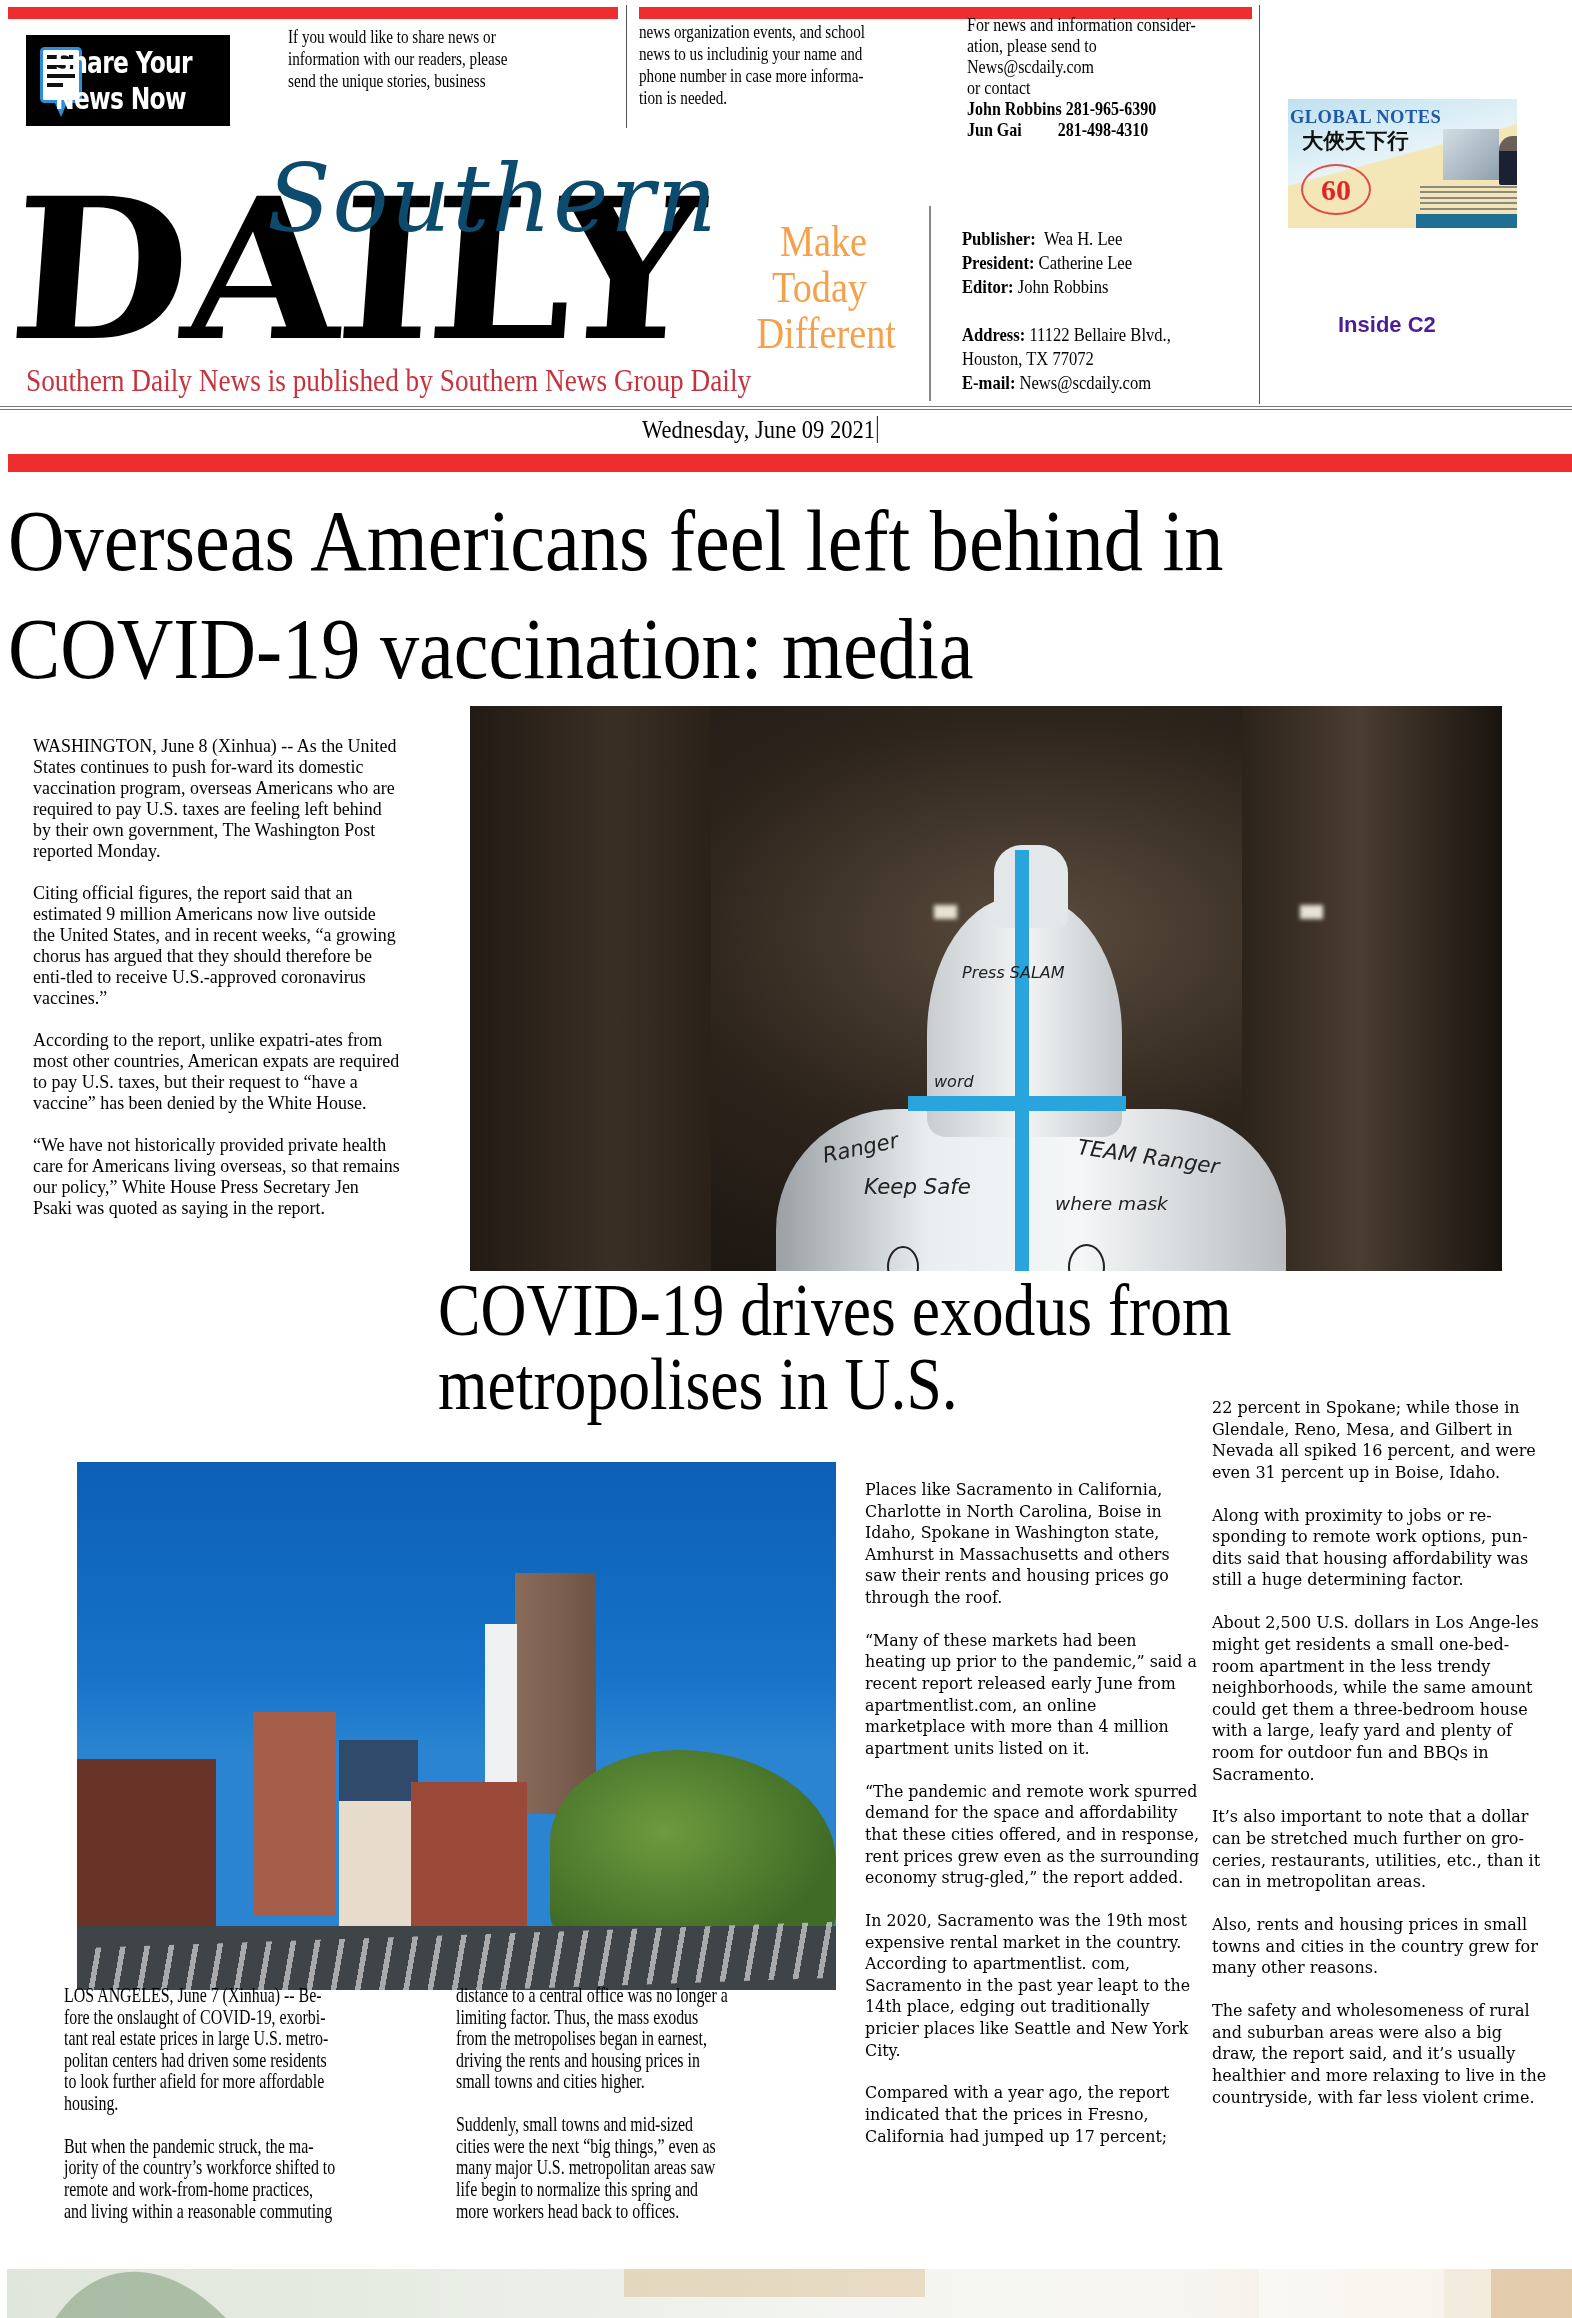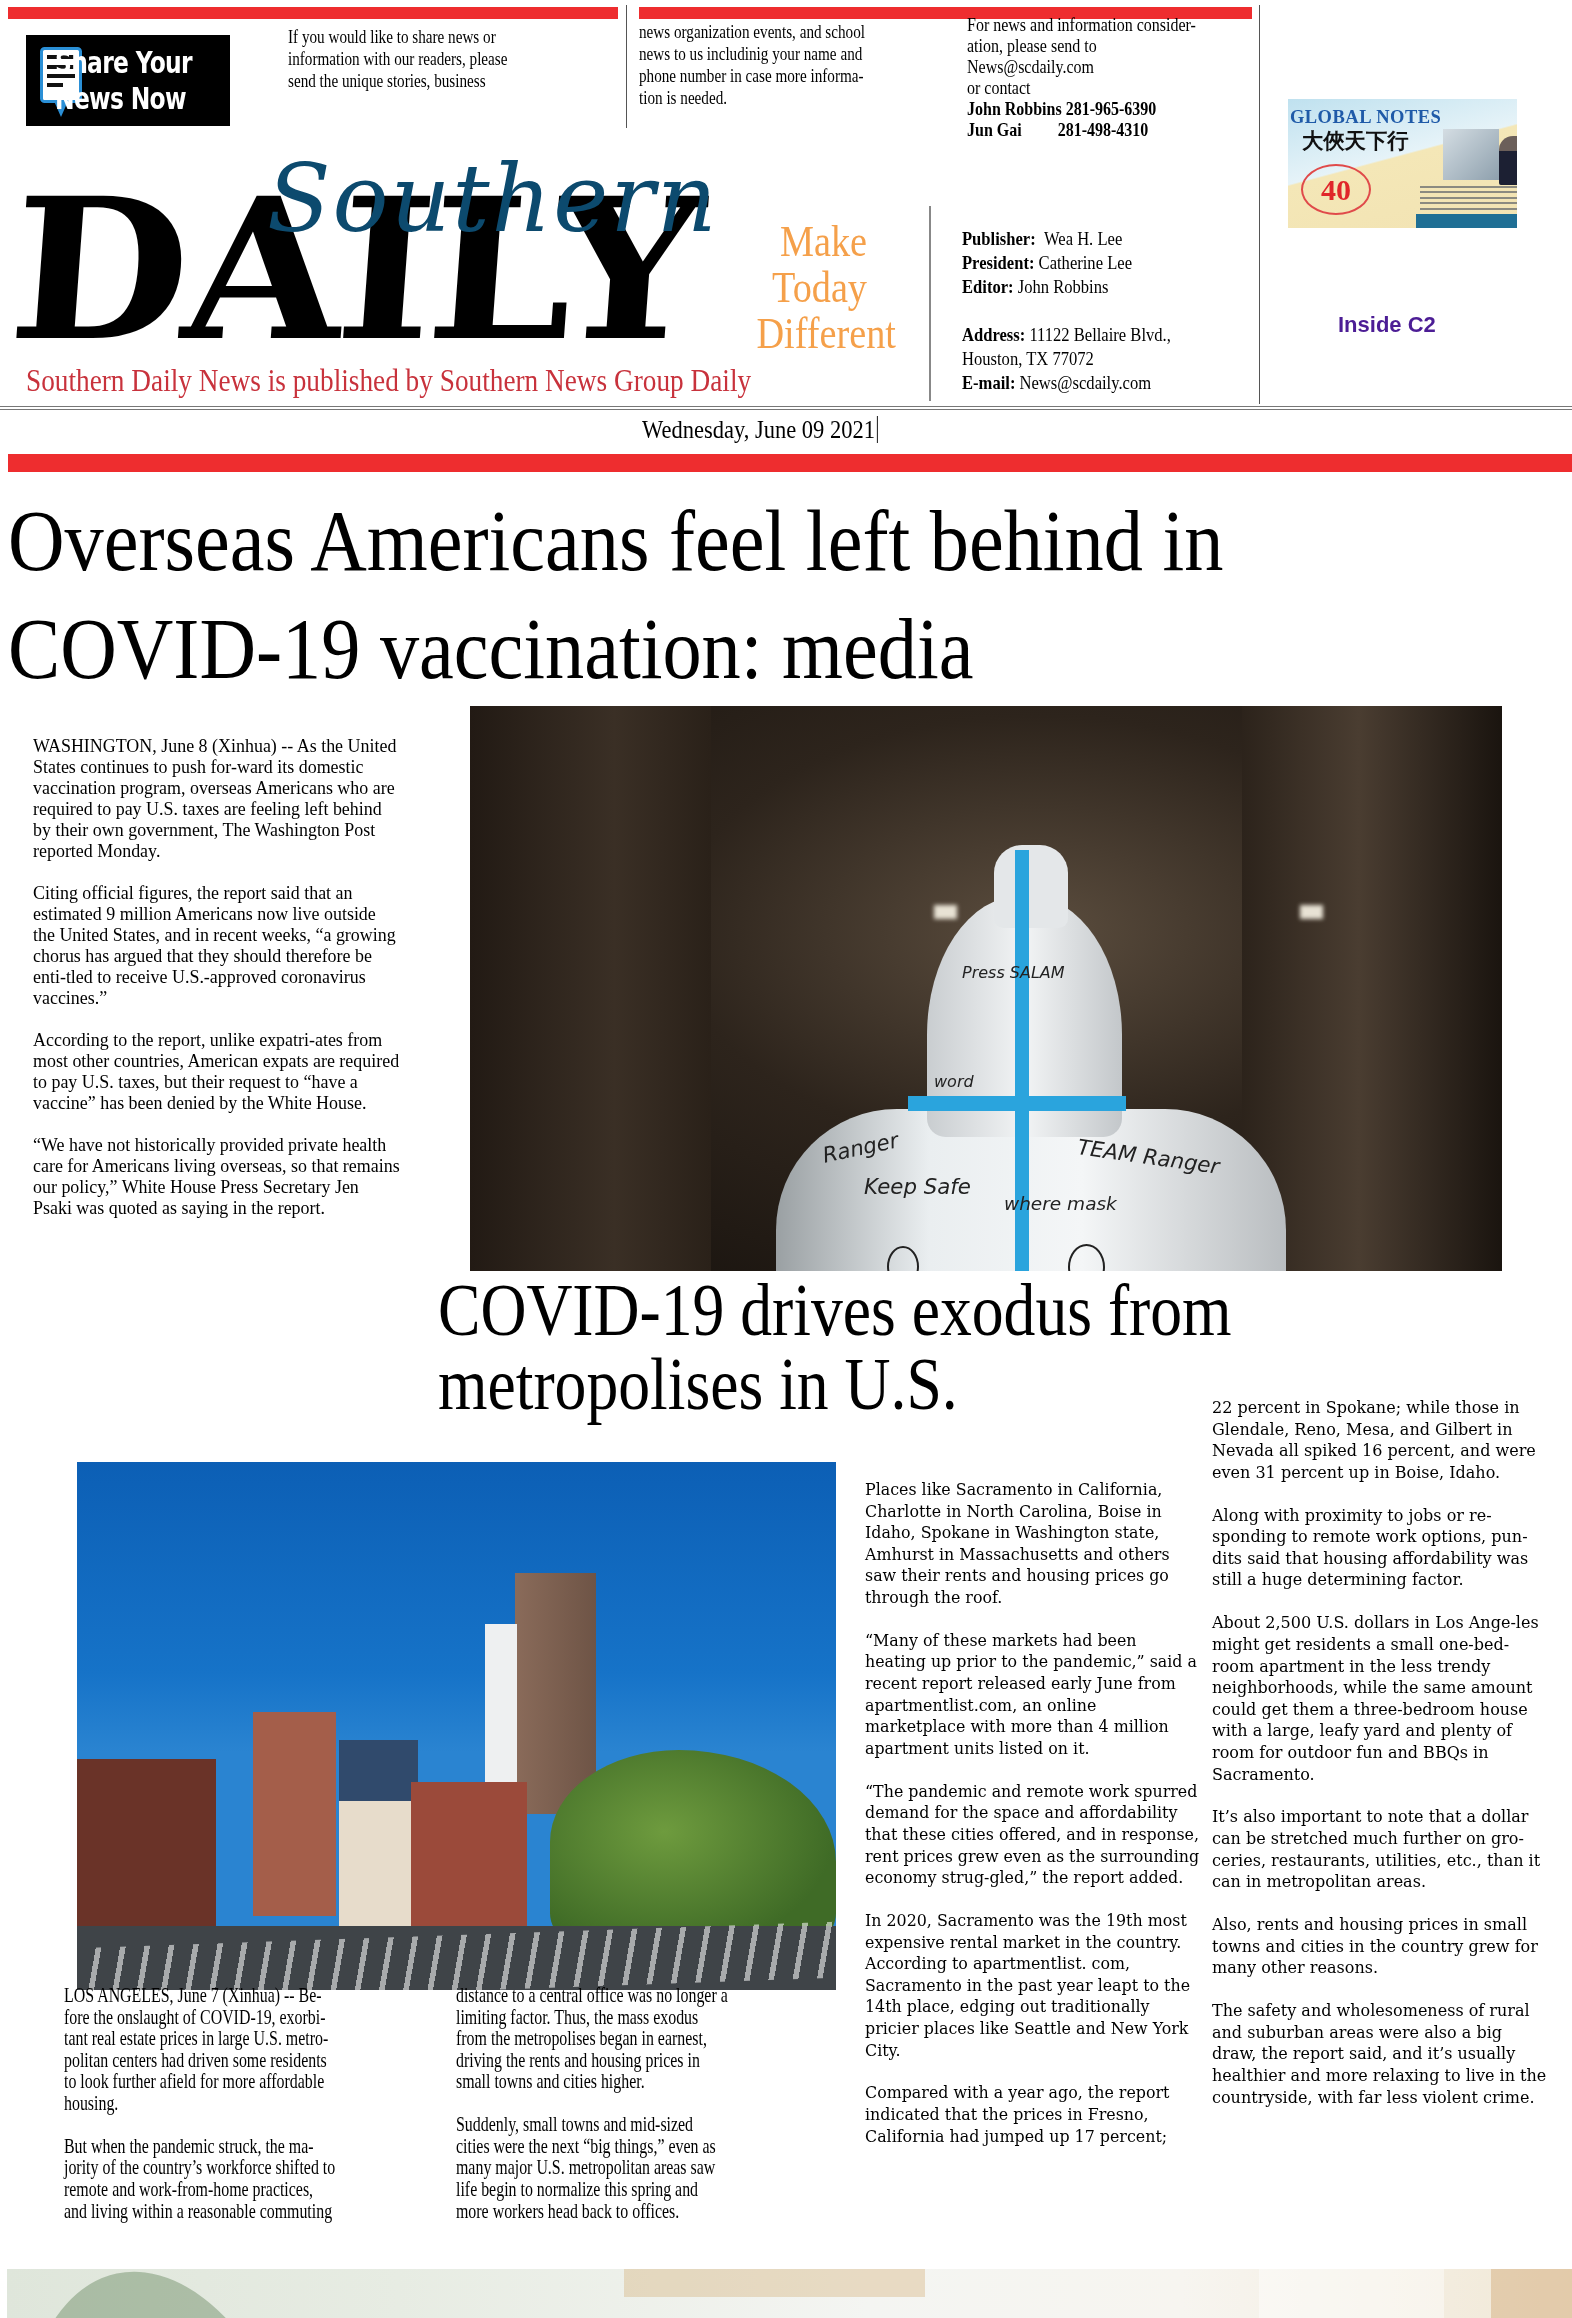--- a/index.html
+++ b/index.html
@@ -158,21 +158,21 @@
   <div>Houston, TX 77072</div>
   <div><b>E-mail:</b> <span>News@scdaily.com</span></div>
 </div>
 
 <div class="gn-ad">
   <div class="gn-title">GLOBAL NOTES</div>
   <div class="gn-cn">大俠天下行</div>
   <div class="gn-building"></div>
   <div class="gn-person"></div>
   <div class="gn-seal">
-      <span>40</span>
+      <span>60</span>
     </div>
   <div class="gn-lines">
       <i></i>
       <i></i>
       <i></i>
       <i></i>
       <i></i>
     </div>
   <div class="gn-bar"></div>
 </div>
@@ -203,21 +203,21 @@
   <div class="ppe-light" style="left:830px;"></div>
   <div class="ppe-body"></div>
   <div class="ppe-hood"></div>
   <div class="ppe-top"></div>
   <div class="ppe-tape-v"></div>
   <div class="ppe-tape-h"></div>
   <div class="ppe-note" style="left:492px; top:257px; font-size:16px;">Press SALAM</div>
   <div class="ppe-note" style="left:352px; top:429px; transform:rotate(-12deg);">Ranger</div>
   <div class="ppe-note" style="left:394px; top:468px;">Keep Safe</div>
   <div class="ppe-note" style="left:607px; top:438px; transform:rotate(8deg);">TEAM Ranger</div>
-  <div class="ppe-note" style="left:534px; top:487px; font-size:18.5px;">where mask</div>
+  <div class="ppe-note" style="left:585px; top:487px; font-size:18.5px;">where mask</div>
   <div class="ppe-note" style="left:464px; top:366px; font-size:16px;text-align:right;">word</div>
   <div class="ppe-smile" style="left:417px; top:540px;"></div>
   <div class="ppe-smile" style="left:598px; top:538px; width:37px; height:46px;"></div>
 </div>
 
 <div class="headline2">
   <div>COVID-19 drives exodus from</div>
   <div>metropolises in U.S.</div>
 </div>
 

